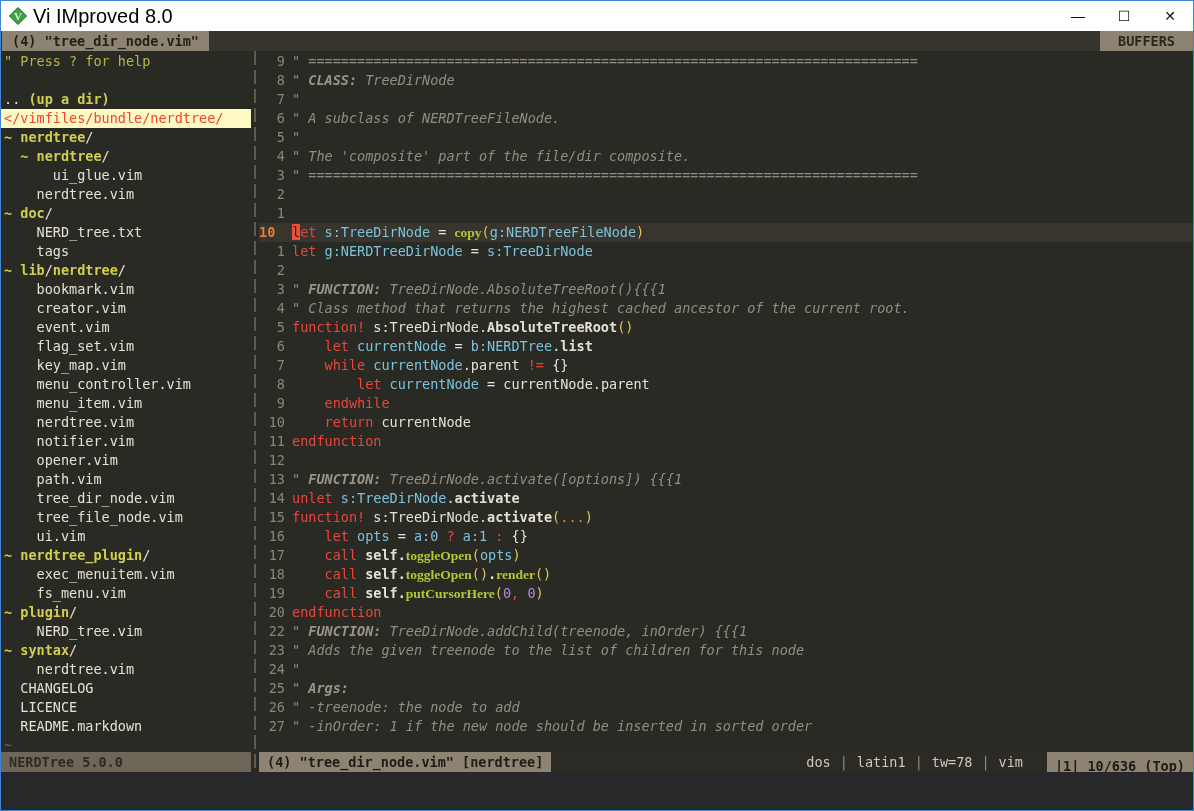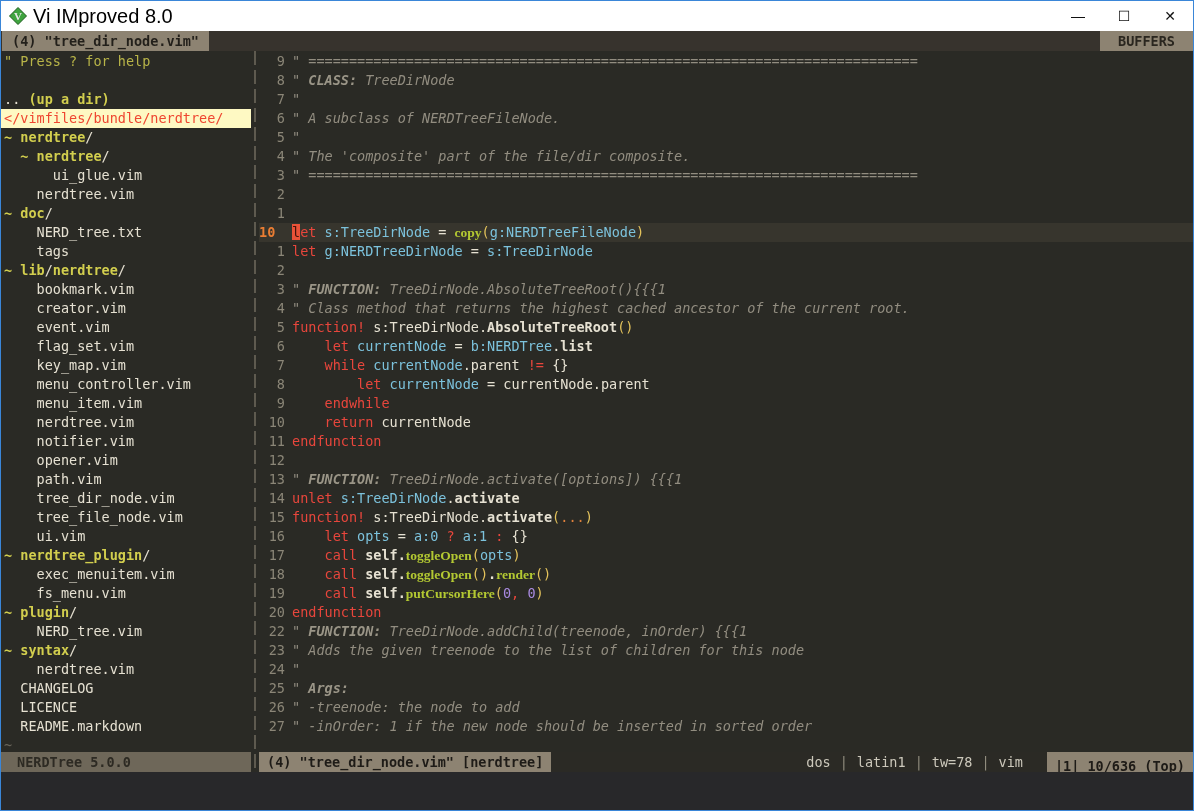--- a/index.html
+++ b/index.html
@@ -51,21 +51,21 @@
   .seg-cur{background:#ea5238;color:#44130c;}
 
   
   .seg-td{color:#d2ce4e;font-weight:bold;}
   .seg-tf{color:#e6e1d2;}
   .seg-th{color:#b8b448;}
   .seg-troot{color:#ef4630;}
   .seg-tn{color:#68645a;}
 
   
-  .status-nc{height:20px;flex:0 0 auto;background:#6e6759;color:#2d2a23;font-weight:bold;font-size:13.5px;line-height:20px;padding-left:16px;white-space:pre;}
+  .status-nc{height:20px;flex:0 0 auto;background:#6e6759;color:#2d2a23;font-weight:bold;font-size:13.5px;line-height:20px;padding-left:8px;white-space:pre;}
   .status-cur{height:20px;flex:0 0 auto;background:#2b2a25;display:flex;font-size:13.5px;line-height:20px;}
   .status-label{background:#8d8372;color:#1e1b17;font-weight:bold;padding:0 8px;white-space:pre;}
   .status-mid{flex:1;display:flex;justify-content:flex-end;align-items:center;color:#ccc8bb;padding-right:24px;white-space:pre;}
   .status-sep{color:#908c7e;padding:0 9px;}
   .status-right{background:#8d8372;color:#1e1b17;font-weight:bold;padding:4px 8px;white-space:pre;}
 
   
   .cmdline{height:38px;flex:0 0 auto;background:#28282a;}
 </style>
 </head>

